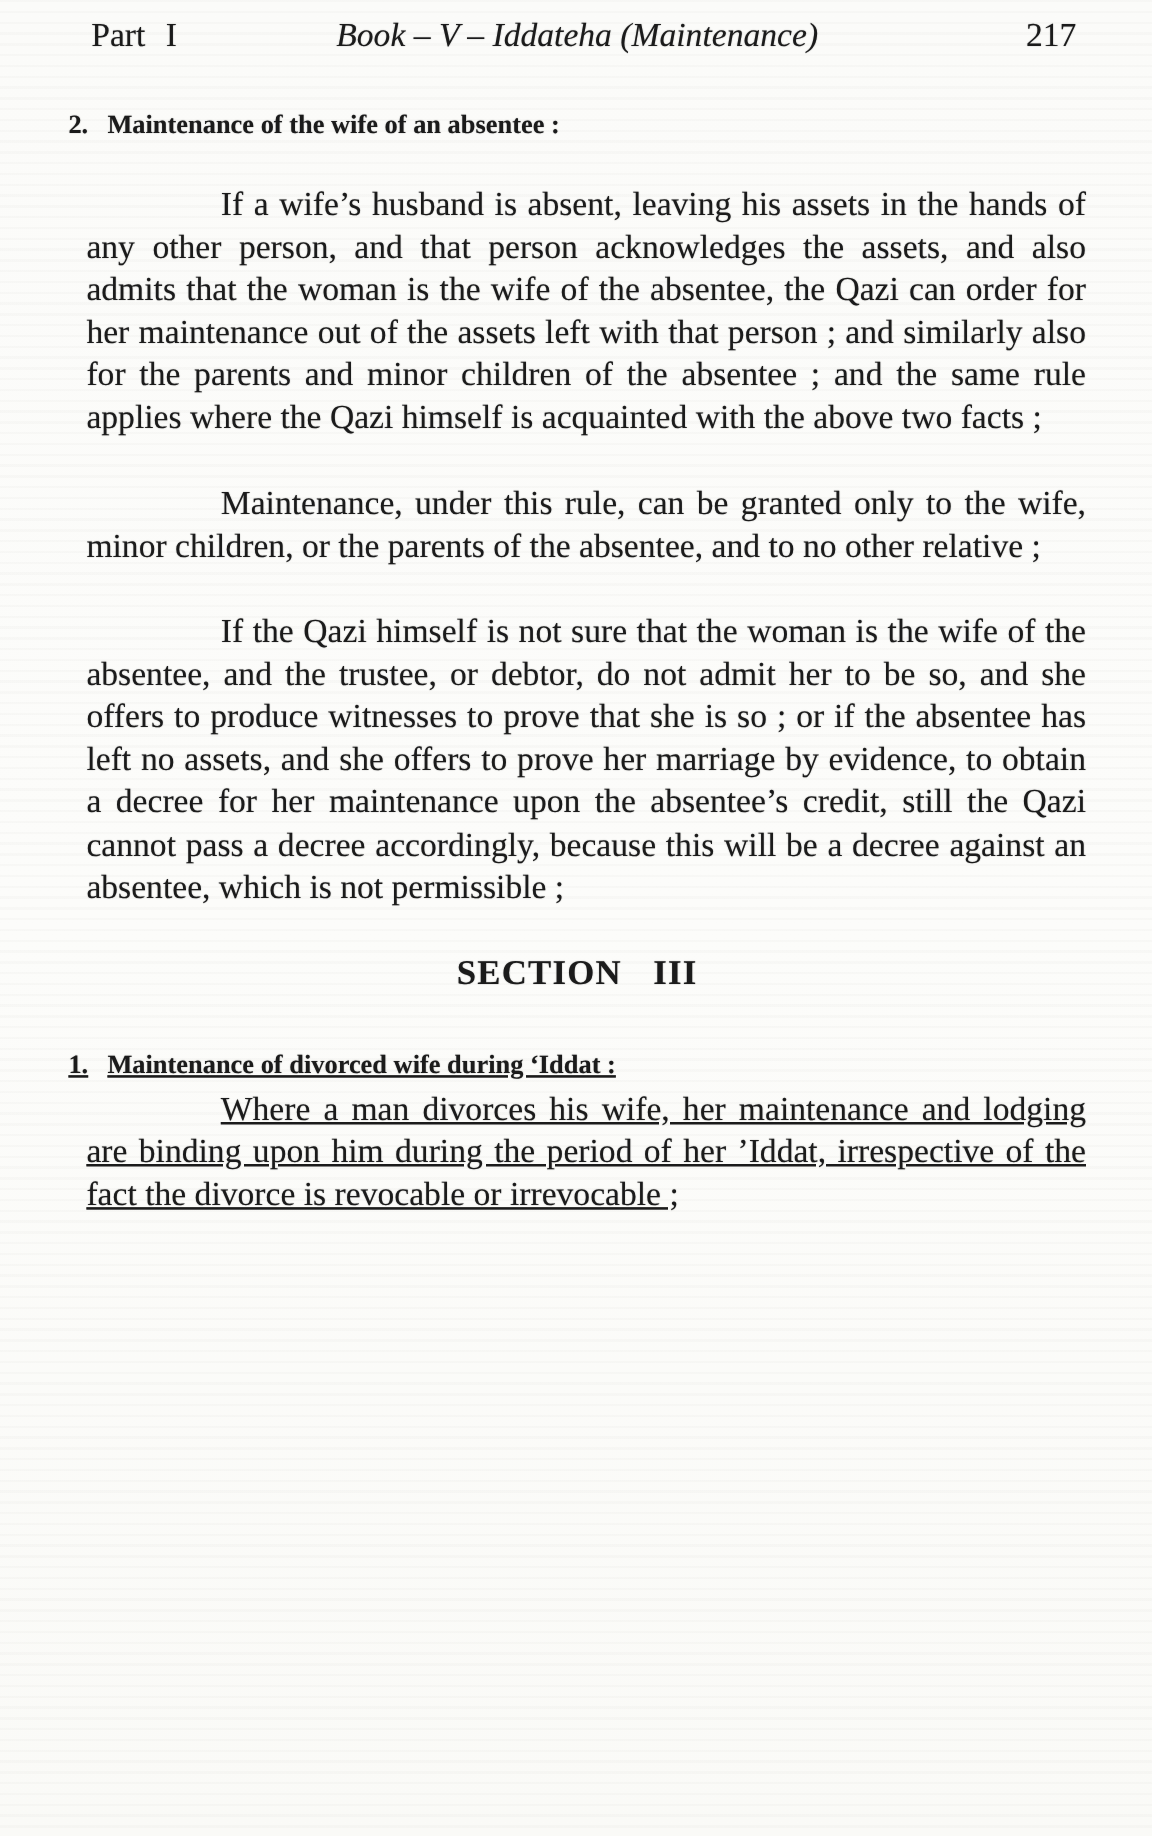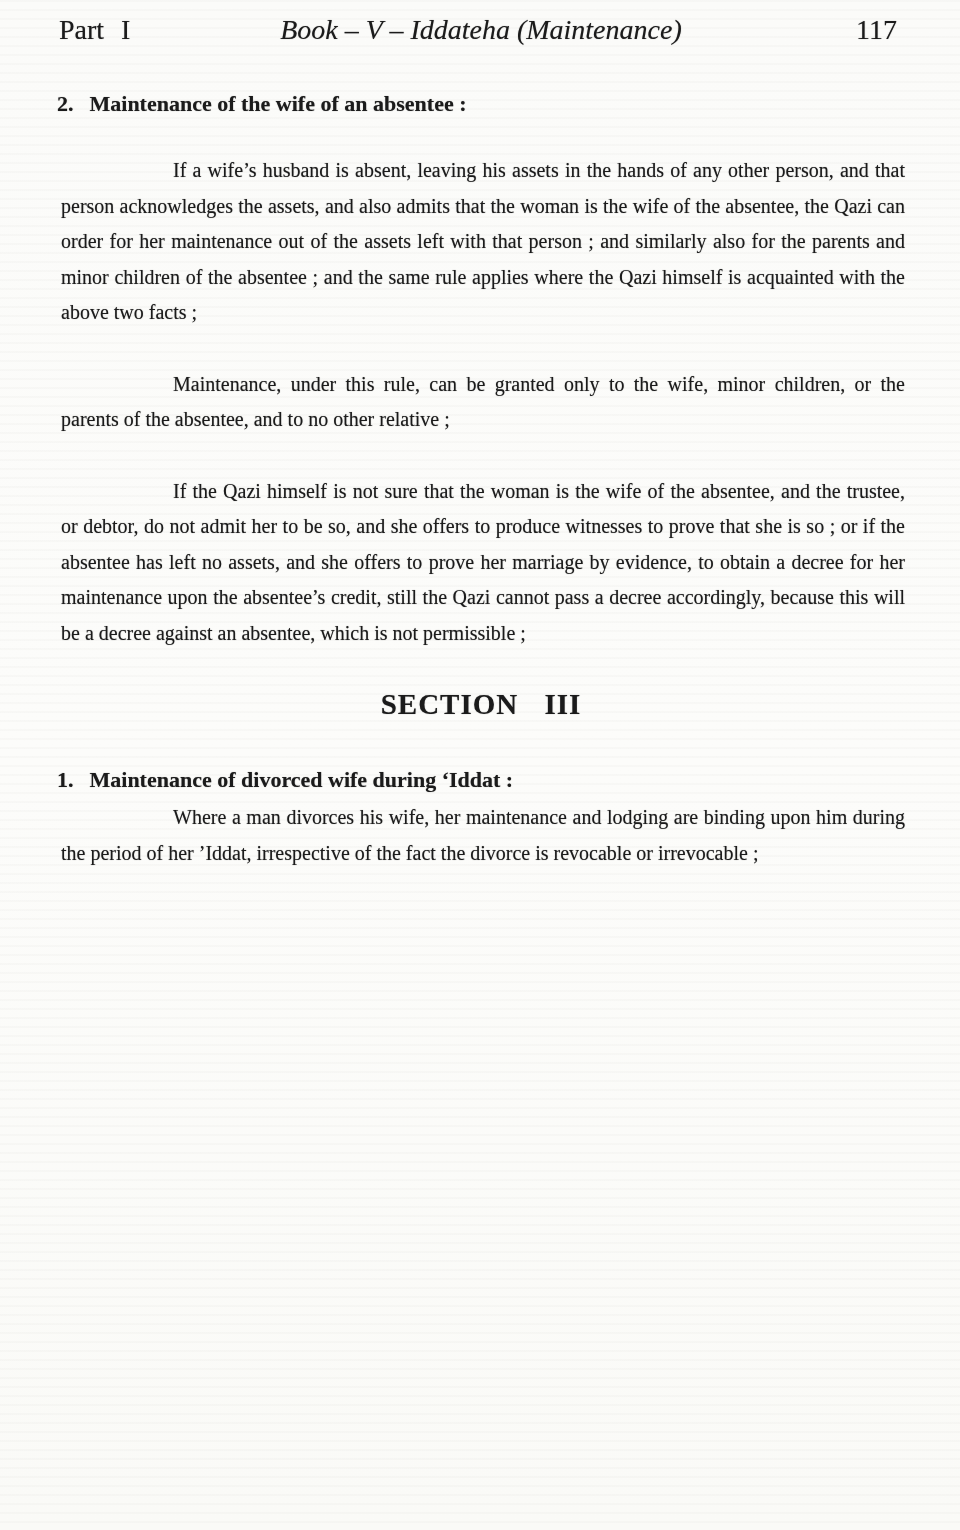--- a/index.html
+++ b/index.html
@@ -23,21 +23,21 @@
   }
   
   .running-header {
     position: relative;
     height: 38px;
     font-size: 28px;
     line-height: 34px;
   }
   .running-header .part {
     position: absolute;
-    left: 2px;
+    left: 19px;
     word-spacing: 10px;
   }
   .running-header .book-title {
     position: absolute;
     left: 0; right: 0;
     text-align: center;
     font-style: italic;
   }
   .running-header .pageno {
     position: absolute;
@@ -46,22 +46,22 @@
   
   .num-heading {
     margin: 37px 0 0 0;
     font-size: 22px;
     line-height: 31px;
     font-weight: bold;
   }
   .num-heading .hnum { margin-right: 16px; }
   
   .body-para {
-    margin: 0 0 36px 4px;
-    font-size: 20px;
+    margin: 0 0 36px 15px;
+    font-size: 28px;
     line-height: 35.5px;
     text-align: justify;
     text-indent: 112px;
   }
   .para-group { margin-top: 34px; }
   
   .section-block {
     margin-top: 22px;
     text-align: center;
   }
@@ -71,32 +71,32 @@
     letter-spacing: 1px;
     word-spacing: 18px;
     line-height: 35px;
   }
   .section-subtitle {
     font-size: 29px;
     font-weight: bold;
     font-style: italic;
     line-height: 36px;
   }
-  .iddat-heading { margin-top: 42px; }
-  .last-para { margin-top: 5px; margin-bottom: 0; }
+  .iddat-heading { margin-top: 42px; text-decoration: underline; }
+  .last-para { margin-top: 5px; margin-bottom: 0; text-decoration: underline; }
 </style>
 </head>
 <body>
 
 <div class="page">
 
   <div class="running-header">
     <span class="part">Part I</span>
     <span class="book-title">Book – V – Iddateha (Maintenance)</span>
-    <span class="pageno">117</span>
+    <span class="pageno">217</span>
   </div>
 
   <h2 class="num-heading">
     <span class="hnum">2.</span><span>Maintenance of the wife of an absentee :</span>
   </h2>
 
   <div class="para-group">
     <p class="body-para">If a wife’s husband is absent, leaving his assets in the hands of any other person, and that person acknowledges the assets, and also admits that the woman is the wife of the absentee, the Qazi can order for her maintenance out of the assets left with that person ; and similarly also for the parents and minor children of the absentee ; and the same rule applies where the Qazi himself is acquainted with the above two facts ;</p>
     <p class="body-para">Maintenance, under this rule, can be granted only to the wife, minor children, or the parents of the absentee, and to no other relative ;</p>
     <p class="body-para">If the Qazi himself is not sure that the woman is the wife of the absentee, and the trustee, or debtor, do not admit her to be so, and she offers to produce witnesses to prove that she is so ; or if the absentee has left no assets, and she offers to prove her marriage by evidence, to obtain a decree for her maintenance upon the absentee’s credit, still the Qazi cannot pass a decree accordingly, because this will be a decree against an absentee, which is not permissible ;</p>

